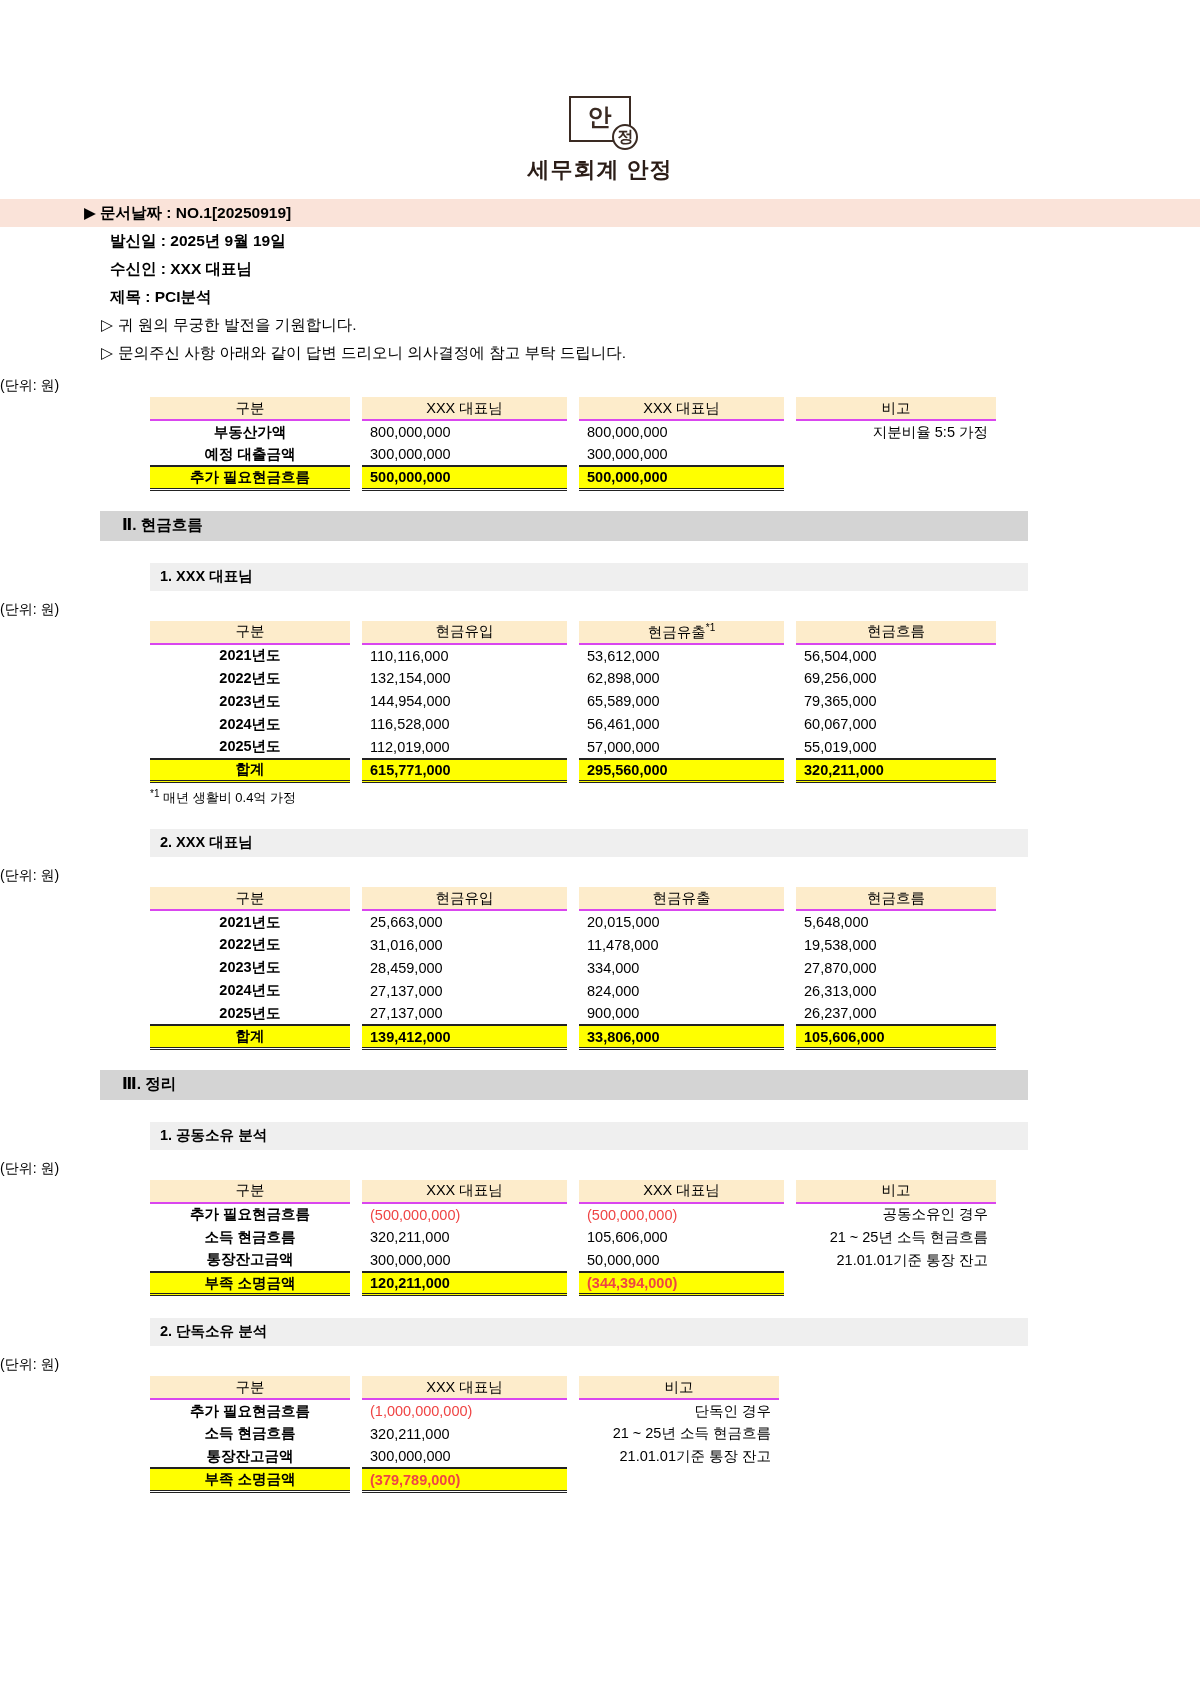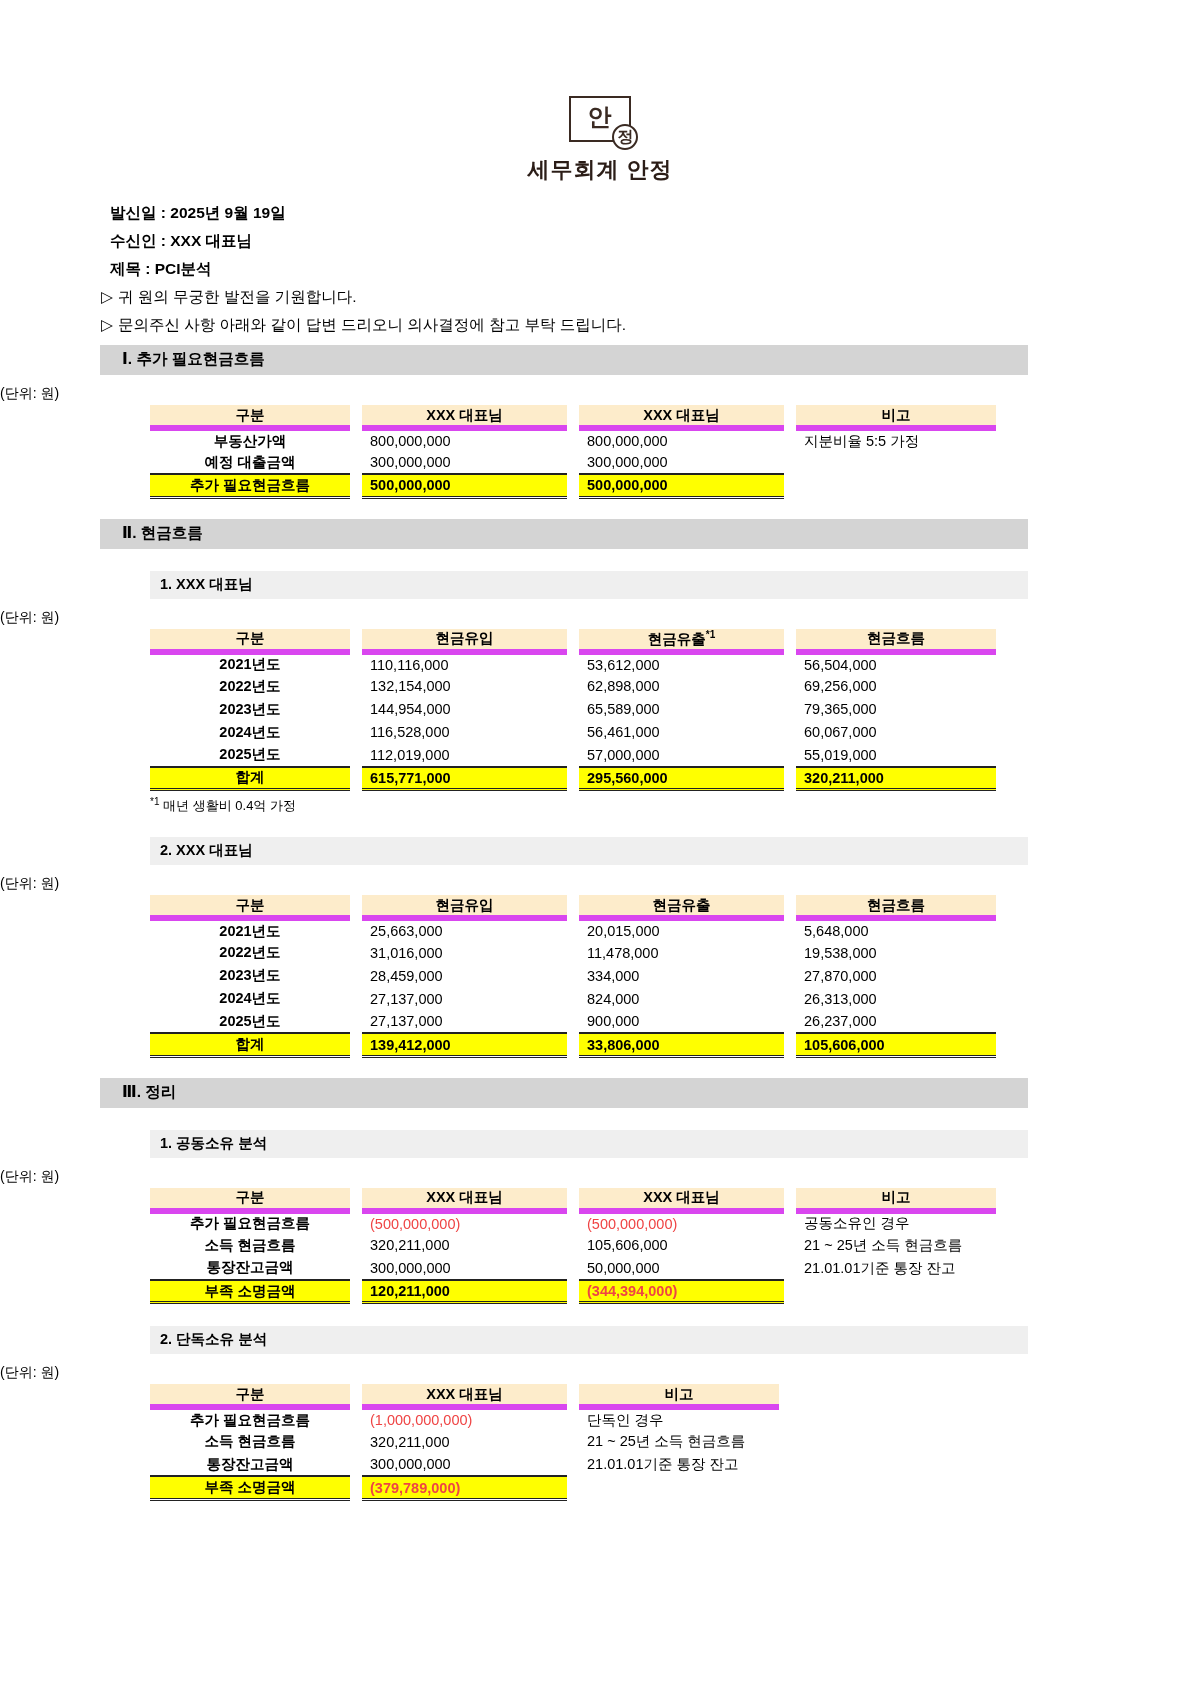--- a/index.html
+++ b/index.html
@@ -131,28 +131,28 @@
   }
   table.fin td.gap {
     padding: 0;
     border: none !important;
     background: transparent !important;
   }
   
   table.fin tr.hdr td.cell {
     background: #fdeccb;
     text-align: center;
-    font-weight: bold;
-    border-bottom: 6px solid #d946ef;
+    font-weight: normal;
+    border-bottom: 2px solid #d946ef;
     margin-left: 37px;
   }
   
   td.lab { text-align: center; font-weight: bold; }
   td.num { }
-  td.rem { text-align: left; padding-left: 10px; }
+  td.rem { text-align: right; padding-left: 10px; }
   
   tr.tot td.cell {
     background: #ffff00;
     font-weight: bold;
     border-top: 2px solid #222;
     border-bottom: 3px double #222;
   }
   tr.tot td.lab { text-align: center; }
   tr.pre-tot td.cell { }
   .neg { color: #ef4444; }
@@ -173,32 +173,34 @@
 
   <div class="letterhead">
     <div class="logo-mark">
       <span class="g1">안</span>
       <span class="g2">정</span>
     </div>
     <div class="firm-name">세무회계 안정</div>
   </div>
 
   <div class="meta">
+    <div class="meta-row hl">
+      <span class="tri">▶</span><span>문서날짜 : NO.1[20250919]</span>
+    </div>
     <div class="meta-row">발신일 : 2025년 9월 19일</div>
     <div class="meta-row">수신인 : XXX 대표님</div>
     <div class="meta-row">제목 : PCI분석</div>
     <div class="meta-row note">
       <span class="tri-o">▷</span><span>귀 원의 무궁한 발전을 기원합니다.</span>
     </div>
     <div class="meta-row note">
       <span class="tri-o">▷</span><span>문의주신 사항 아래와 같이 답변 드리오니 의사결정에 참고 부탁 드립니다.</span>
     </div>
   </div>
 
-  <div class="sec-bar">Ⅰ. 추가 필요현금흐름</div>
   <div class="unit w4">(단위: 원)</div>
 
   <table class="fin">
     <colgroup>
       <col style="width:200px">
         <col style="width:12px">
       <col style="width:205px">
         <col style="width:12px">
       <col style="width:205px">
         <col style="width:12px">

